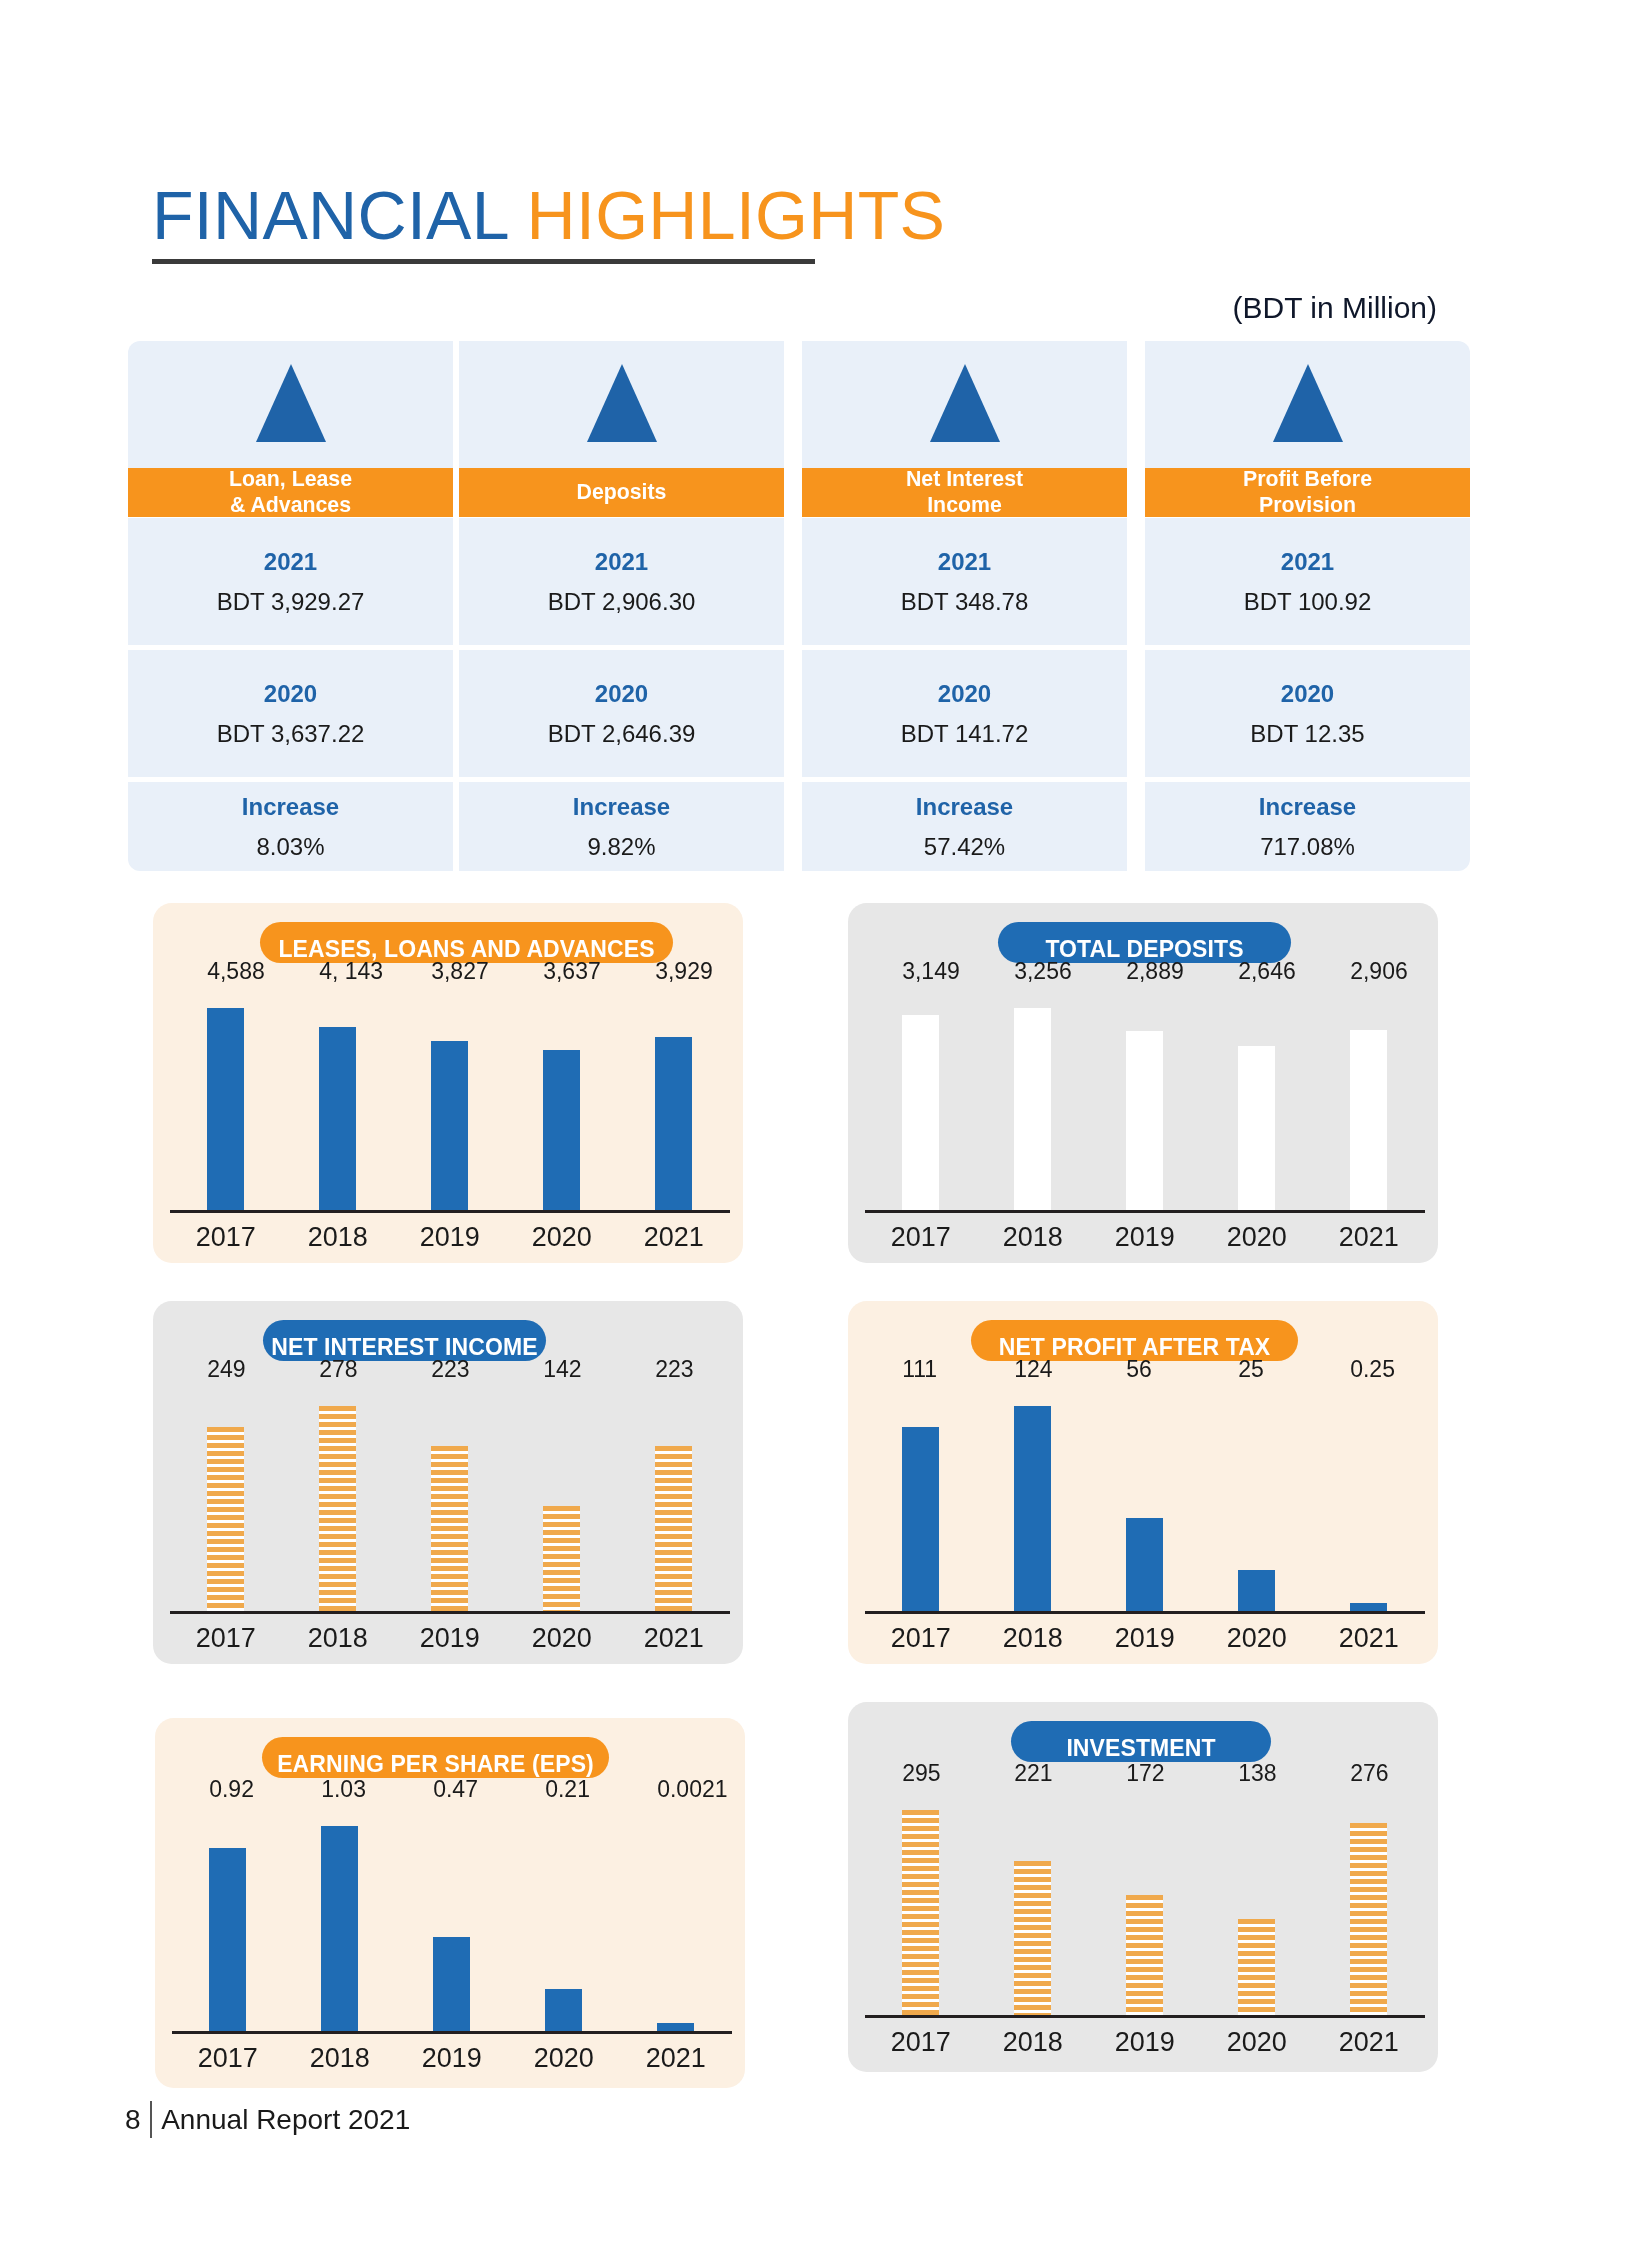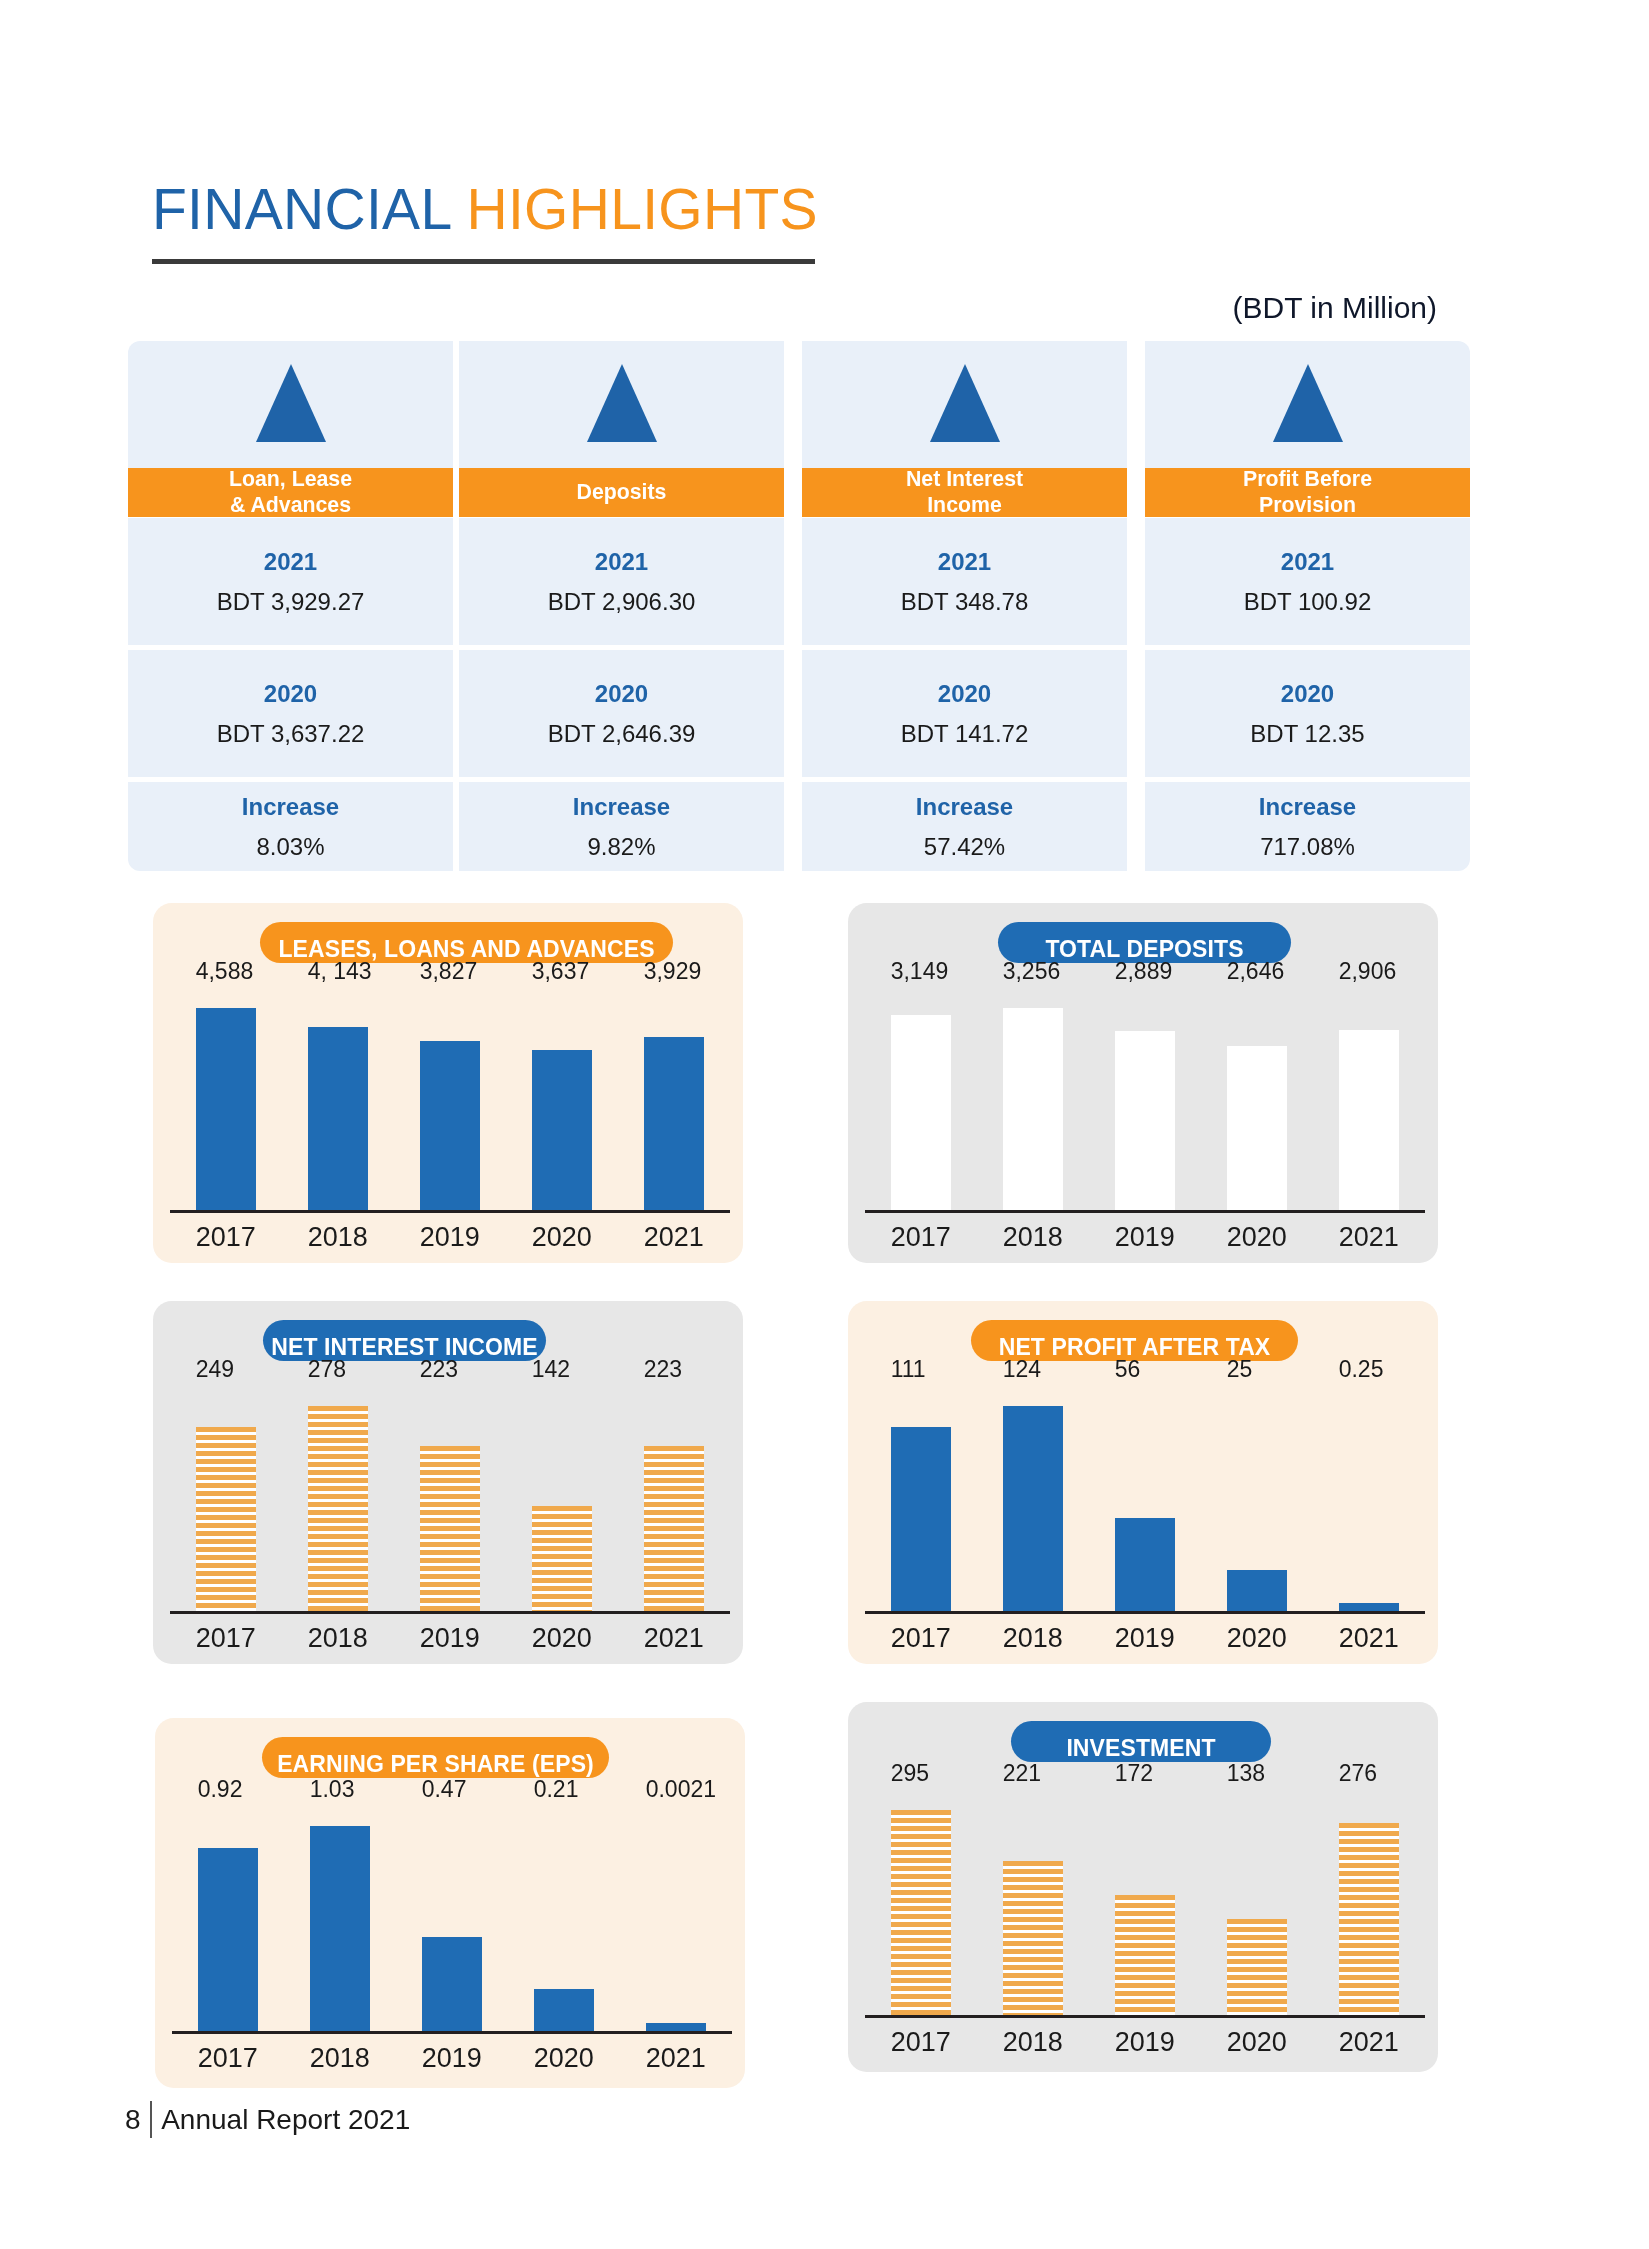--- a/index.html
+++ b/index.html
@@ -6,21 +6,21 @@
   body{
     width:1650px;height:2250px;background:#ffffff;
     font-family:"Liberation Sans", sans-serif;
     -webkit-font-smoothing:antialiased;
     position:relative;overflow:hidden;
   }
   .page{position:absolute;inset:0;}
 
   
   .title-wrap{position:absolute;left:152px;top:181px;}
-  .title{font-size:57px;font-weight:400;letter-spacing:0.3px;line-height:1;white-space:nowrap;}
+  .title{font-size:68px;font-weight:400;letter-spacing:0.3px;line-height:1;white-space:nowrap;}
   .title .t1{color:#1F63A8;}
   .title .t2{color:#F7941D;}
   .title-rule{position:absolute;left:152px;top:259px;width:663px;height:4.7px;background:#3a3a3a;}
 
   
   .bdt-note{position:absolute;right:213px;top:291px;font-size:30px;color:#0f172a;white-space:nowrap;}
 
   
   .summary{position:absolute;left:128px;top:341px;width:1341px;height:530px;}
   .col{position:absolute;top:0;width:325px;height:100%;}
@@ -59,21 +59,21 @@
   .badge{position:absolute;top:18.7px;height:41px;border-radius:20.7px;display:flex;align-items:flex-end;justify-content:center;
          padding:0 17.3px;box-sizing:border-box;white-space:nowrap;}
   .badge.orange{background:#F7941D;}
   .badge.blue{background:#1F6CB4;}
   .badge span{color:#ffffff;font-size:23px;font-weight:700;letter-spacing:0.1px;}
 
   .plot{position:absolute;}
   .axis{position:absolute;left:0;width:100%;height:3.3px;background:#231f20;}
   .bars{position:absolute;left:0;width:100%;display:flex;align-items:flex-end;justify-content:space-between;}
   .slot{position:relative;display:flex;flex-direction:column;align-items:center;justify-content:flex-end;height:100%;}
-  .bar{width:60px;}
+  .bar{width:37px;}
   .bar.blue{background:#1F6CB4;}
   .bar.orange{background:#ffffff;}
   .bar.striped{background:repeating-linear-gradient(to bottom,#F0A94C 0px,#F0A94C 4.7px,#FFFFFF 4.7px,#FFFFFF 8px);}
   .val{position:absolute;bottom:100%;margin-bottom:8px;font-size:23px;color:#1a1a1a;white-space:nowrap;}
   .years{position:absolute;left:0;width:100%;display:flex;justify-content:space-between;}
   .yr{flex:1;text-align:center;font-size:27px;color:#1a1a1a;}
 
   
   .footer{position:absolute;left:125px;bottom:112px;display:flex;align-items:center;}
   .pg{font-size:28px;color:#1a1a1a;}

